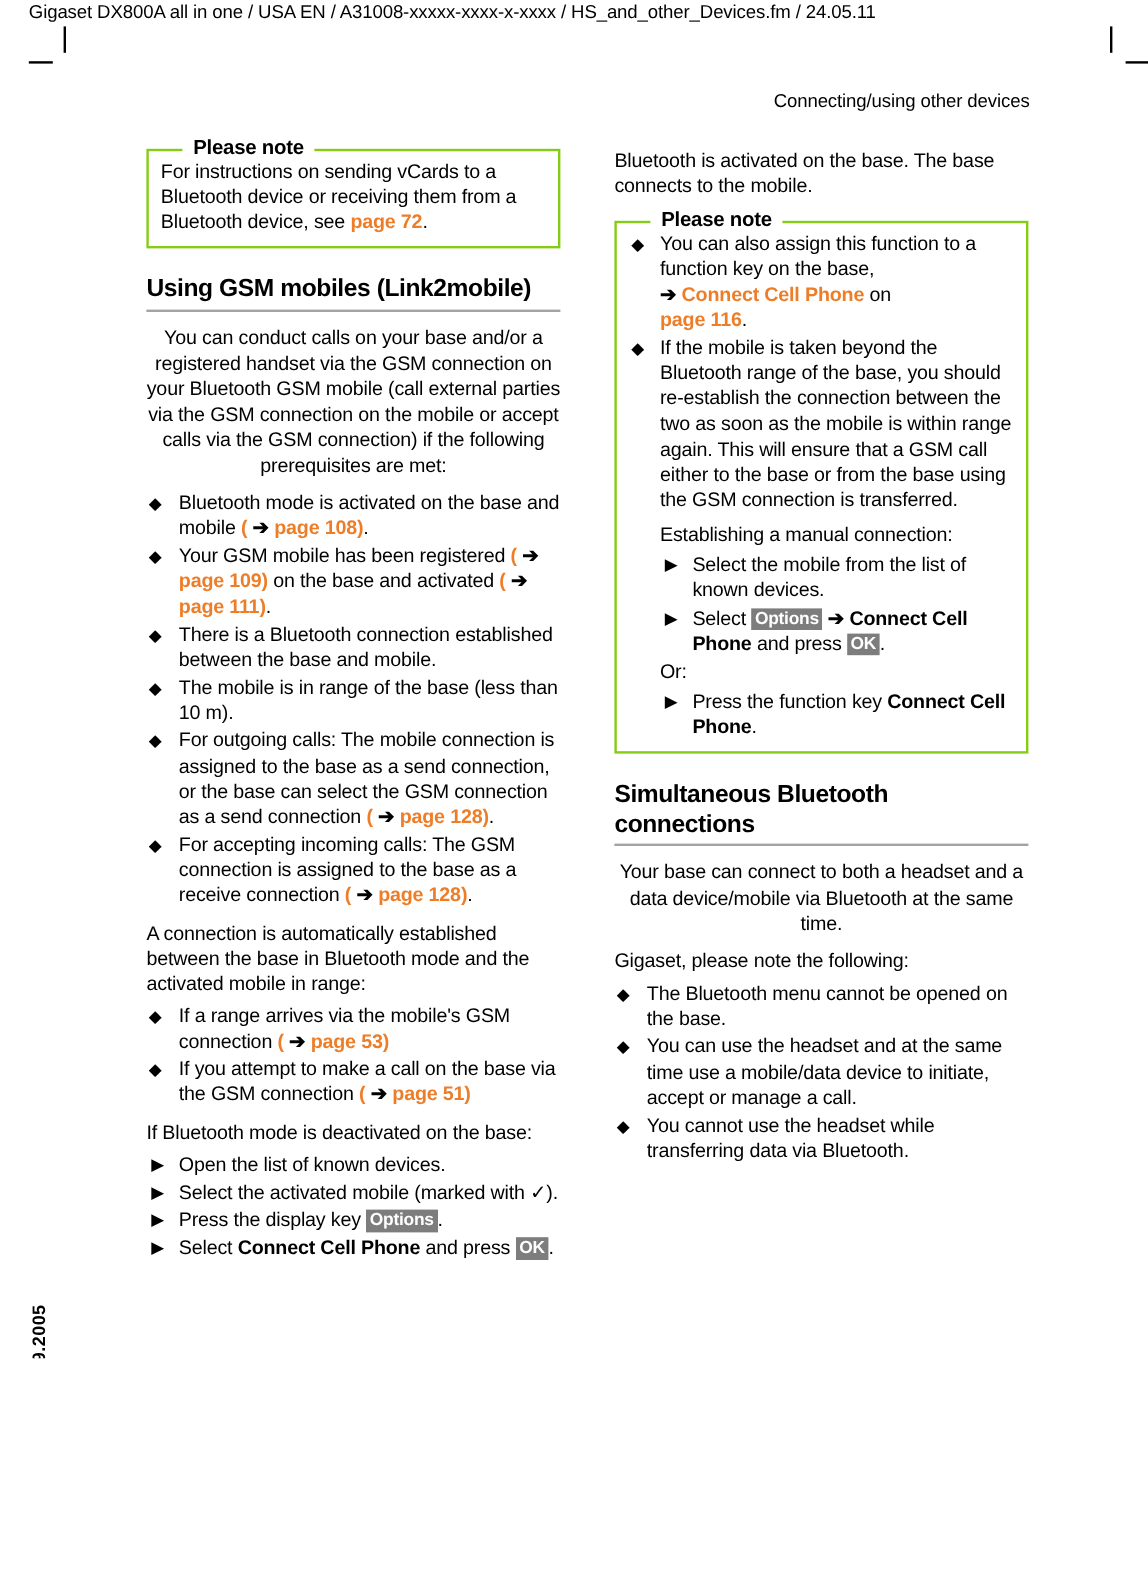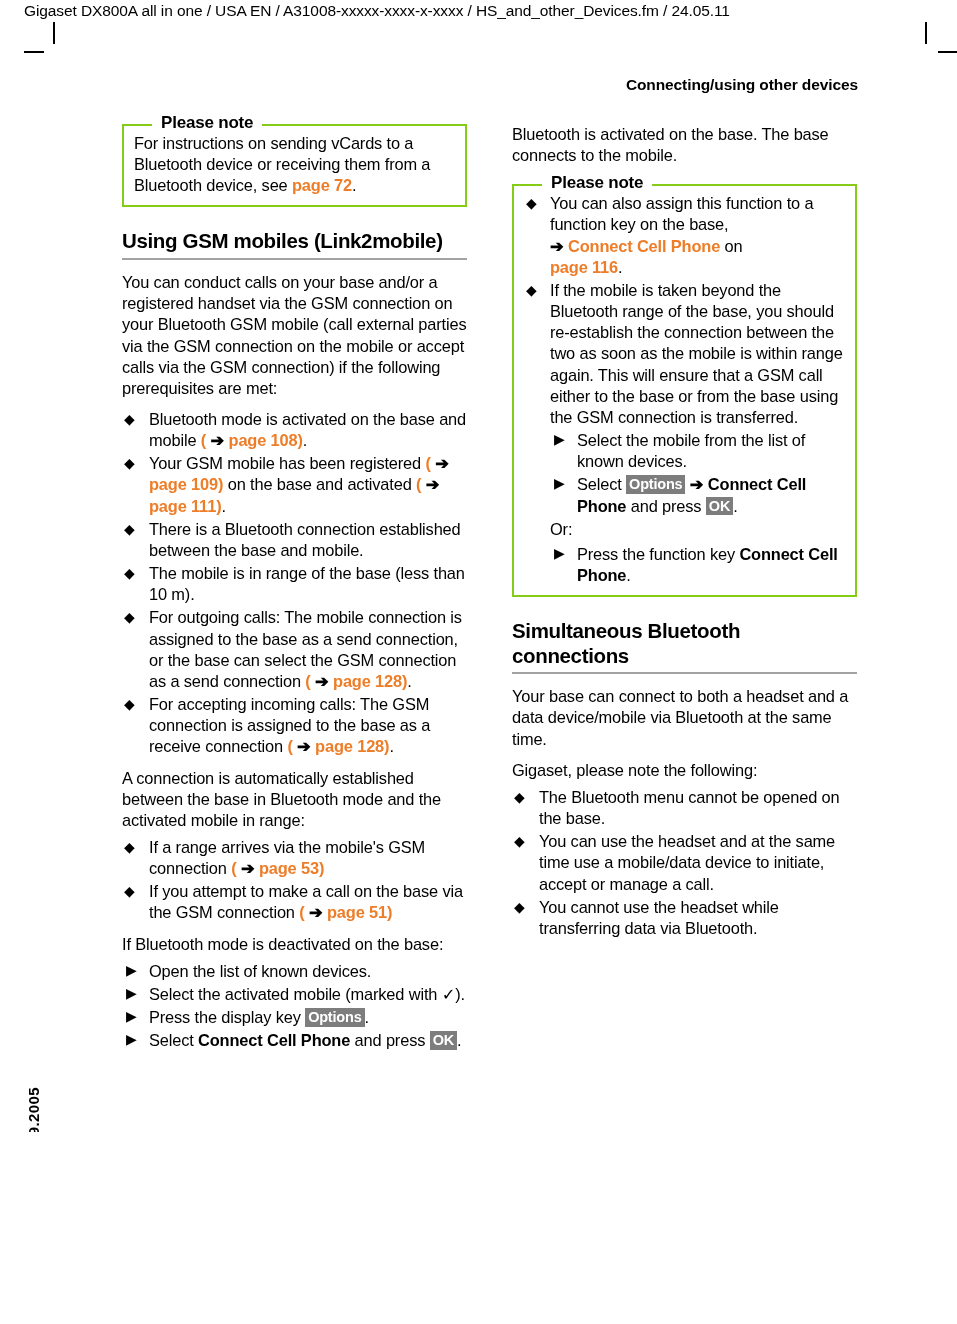--- a/index.html
+++ b/index.html
@@ -35,21 +35,21 @@
     font-size: 15.5px;
     font-weight: 400;
     letter-spacing: -0.1px;
     white-space: nowrap;
   }
   .chapter-head {
     position: absolute;
     right: 99px;
     top: 76px;
     font-size: 15.5px;
-    font-weight: bold;
+    font-weight: normal;
     letter-spacing: -0.1px;
     white-space: nowrap;
     text-align: center;
   }
 
   
   .version {
     position: absolute;
     left: -62px;
     top: 1142px;
@@ -92,21 +92,21 @@
 
   h2.section {
     margin: 22px 0 0 0;
     font-size: 20.5px;
     font-weight: bold;
     line-height: 1.2;
     letter-spacing: -0.35px;
     padding-bottom: 4px;
     border-bottom: 2px solid #a3a3a3;
   }
-  h2.section + p.body { margin-top: 12px; }
+  h2.section + p.body { margin-top: 12px; text-align: center; }
 
   
   ul.dlist, ul.alist {
     list-style: none;
     margin: 0 0 10px 0;
     padding: 0;
   }
   ul.dlist li, ul.alist li {
     position: relative;
     padding-left: 27px;
@@ -274,20 +274,21 @@
       <ul class="dlist" style="margin-bottom:0;">
         <li>
           <span class="mk">◆</span><span>You can also assign this function to a function key on the base,</span><br><span class="arrow">➔</span> <span class="ref">Connect Cell Phone</span><span> on </span><br><span class="ref">page 116</span><span>.</span>
         </li>
         <li>
           <span class="mk">◆</span><span>If the mobile is taken beyond the Bluetooth range of the base, you should re-establish the connection between the two as soon as the mobile is within range again. This will ensure that a GSM call either to the base or from the base using the GSM connection is transferred.</span>
         </li>
       </ul>
 
       <div class="indent-blk">
+        <p class="sub" style="margin-top:8px;">Establishing a manual connection:</p>
 
         <ul class="alist" style="margin-bottom:2px;">
           <li>
             <span class="mk">▶</span><span>Select the mobile from the list of known devices.</span>
           </li>
           <li>
             <span class="mk">▶</span><span>Select </span><span class="key">Options</span><span class="bold"> ➔ </span><span class="bold">Connect Cell Phone</span><span> and press </span><span class="key">OK</span><span>.</span>
           </li>
         </ul>
 

